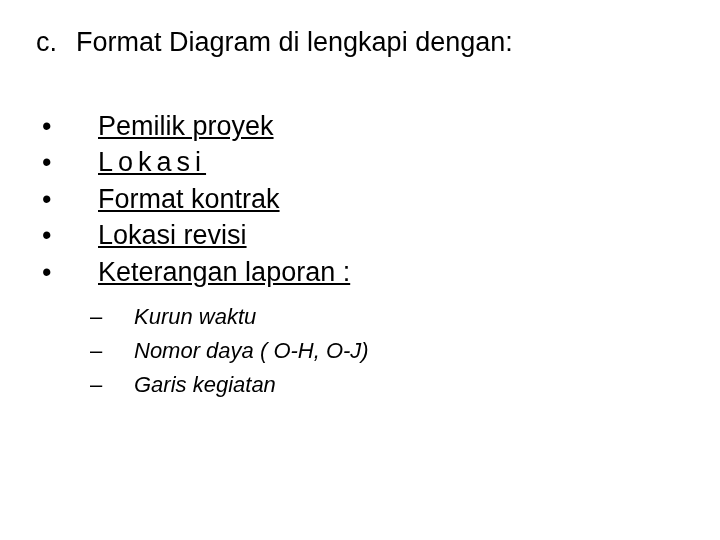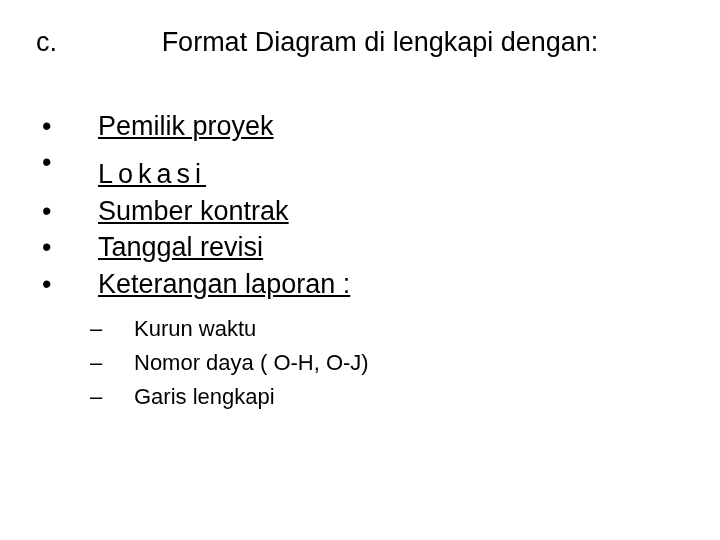--- a/index.html
+++ b/index.html
@@ -22,57 +22,56 @@
     font-size: 27px;
     line-height: 1.25;
     margin-bottom: 48px;
   }
   .heading-marker {
     width: 40px;
     flex: 0 0 auto;
   }
   .heading-text {
     flex: 1 1 auto;
-    text-align: center;
   }
   .bullets {
     padding-left: 6px;
     font-size: 27px;
     line-height: 1.35;
   }
   .bullet-row {
     display: flex;
   }
   .bullet-dot {
     width: 56px;
     flex: 0 0 auto;
   }
   .bullet-text {
     flex: 1 1 auto;
     text-decoration: underline;
   }
   .spaced {
     letter-spacing: 5px;
-    margin-top: 12px;
   }
   .sublist {
     margin-top: 10px;
     padding-left: 48px;
     font-size: 22px;
     line-height: 1.55;
   }
   .sub-row {
     display: flex;
   }
   .sub-dash {
     width: 44px;
     flex: 0 0 auto;
   }
   .sub-text {
     flex: 1 1 auto;
+    font-style: italic;
   }
 </style>
 </head>
 <body>
 
 <div class="slide">
 
   <div class="heading-row">
     <div class="heading-marker">c.</div>
     <div class="heading-text">Format Diagram di lengkapi dengan:</div>
@@ -82,40 +81,40 @@
     <div class="bullet-row">
       <div class="bullet-dot">•</div>
       <div class="bullet-text">Pemilik proyek</div>
     </div>
     <div class="bullet-row">
       <div class="bullet-dot">•</div>
       <div class="bullet-text spaced">Lokasi</div>
     </div>
     <div class="bullet-row">
       <div class="bullet-dot">•</div>
-      <div class="bullet-text">Sumber kontrak</div>
+      <div class="bullet-text">Format kontrak</div>
     </div>
     <div class="bullet-row">
       <div class="bullet-dot">•</div>
-      <div class="bullet-text">Tanggal revisi</div>
+      <div class="bullet-text">Lokasi revisi</div>
     </div>
     <div class="bullet-row">
       <div class="bullet-dot">•</div>
       <div class="bullet-text">Keterangan laporan :</div>
     </div>
 
     <div class="sublist">
       <div class="sub-row">
         <div class="sub-dash">–</div>
         <div class="sub-text">Kurun waktu</div>
       </div>
       <div class="sub-row">
         <div class="sub-dash">–</div>
         <div class="sub-text">Nomor daya ( O-H,  O-J)</div>
       </div>
       <div class="sub-row">
         <div class="sub-dash">–</div>
-        <div class="sub-text">Garis lengkapi</div>
+        <div class="sub-text">Garis kegiatan</div>
       </div>
     </div>
   </div>
 
 </div>
 
 </body></html>

